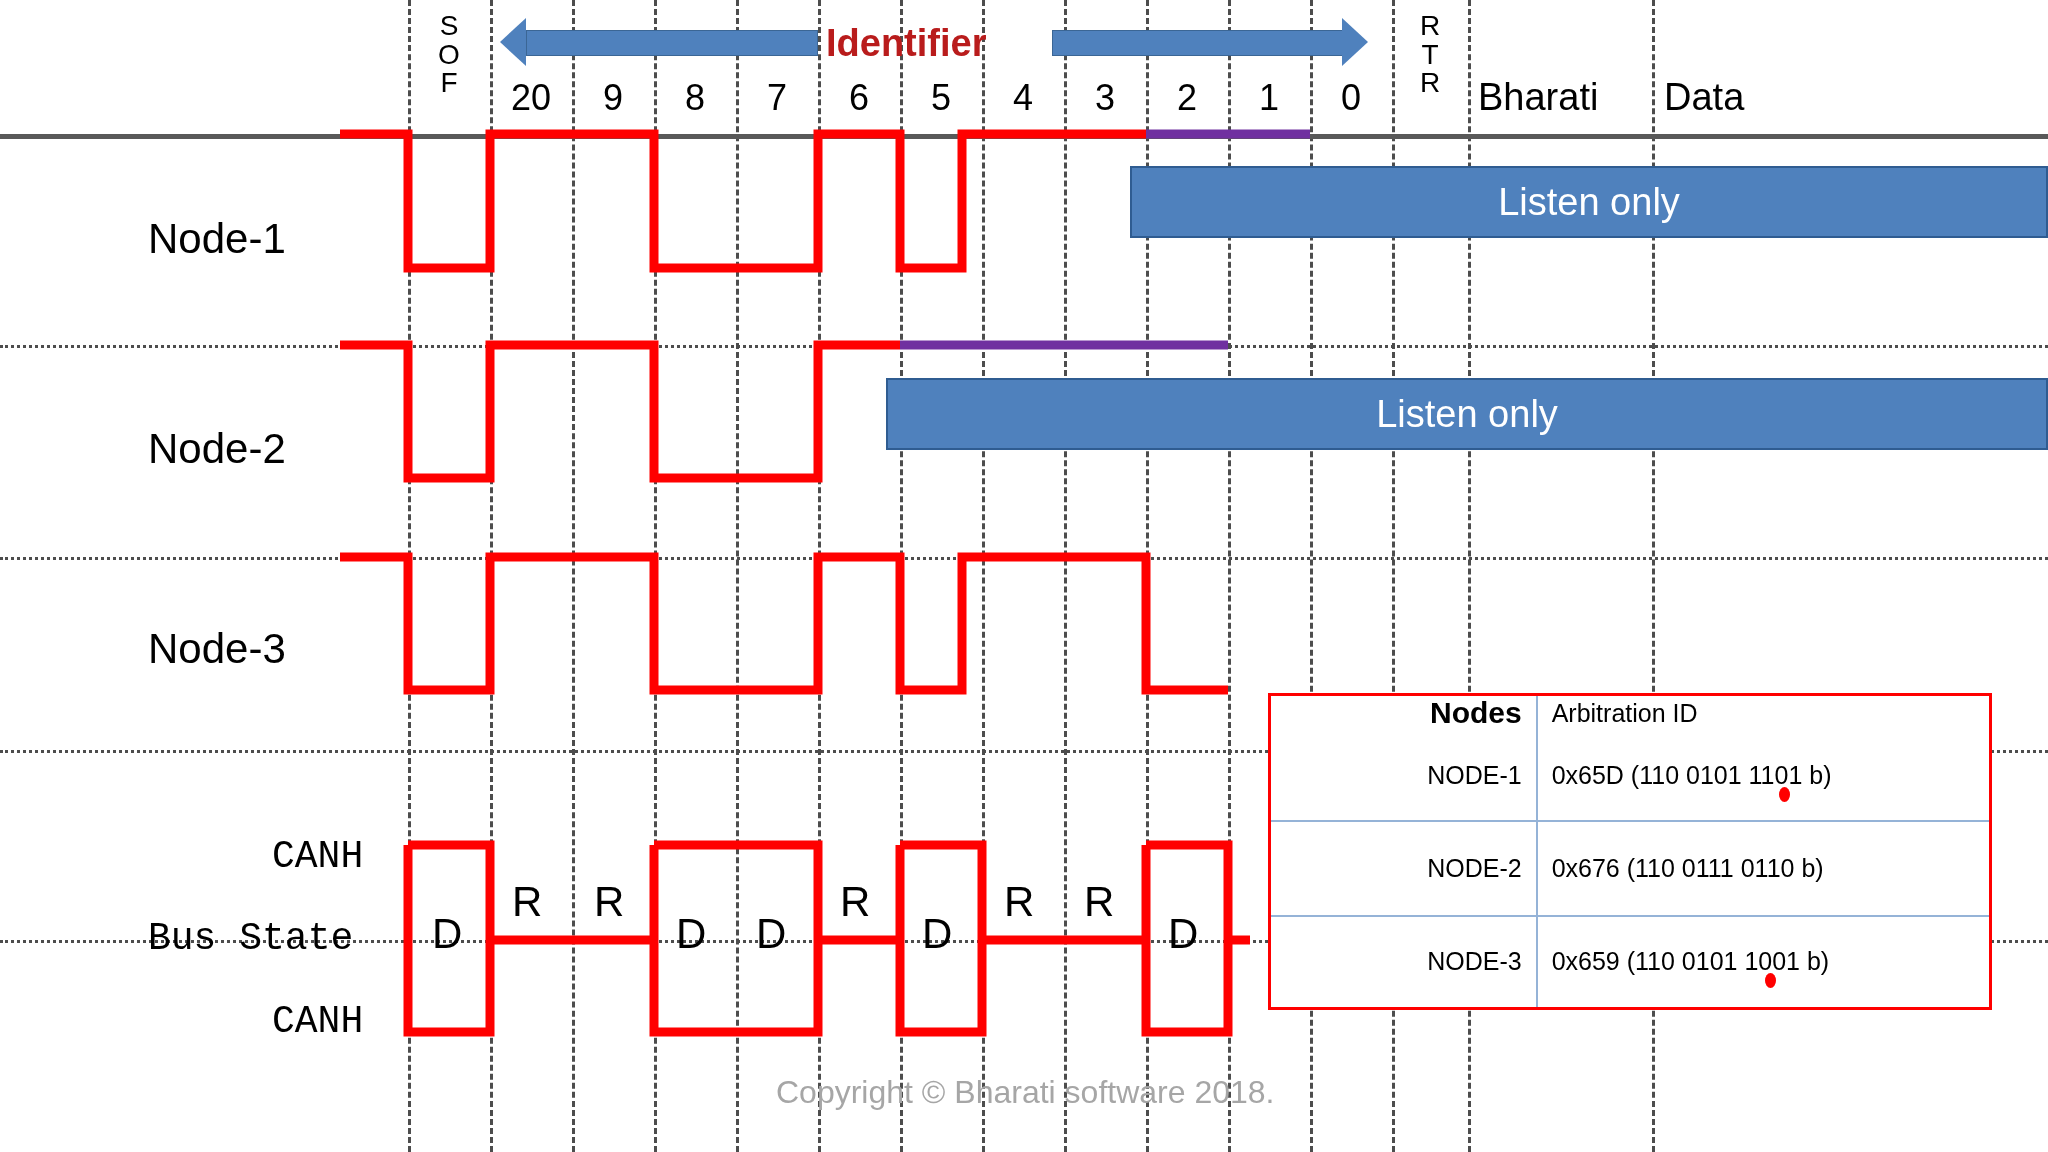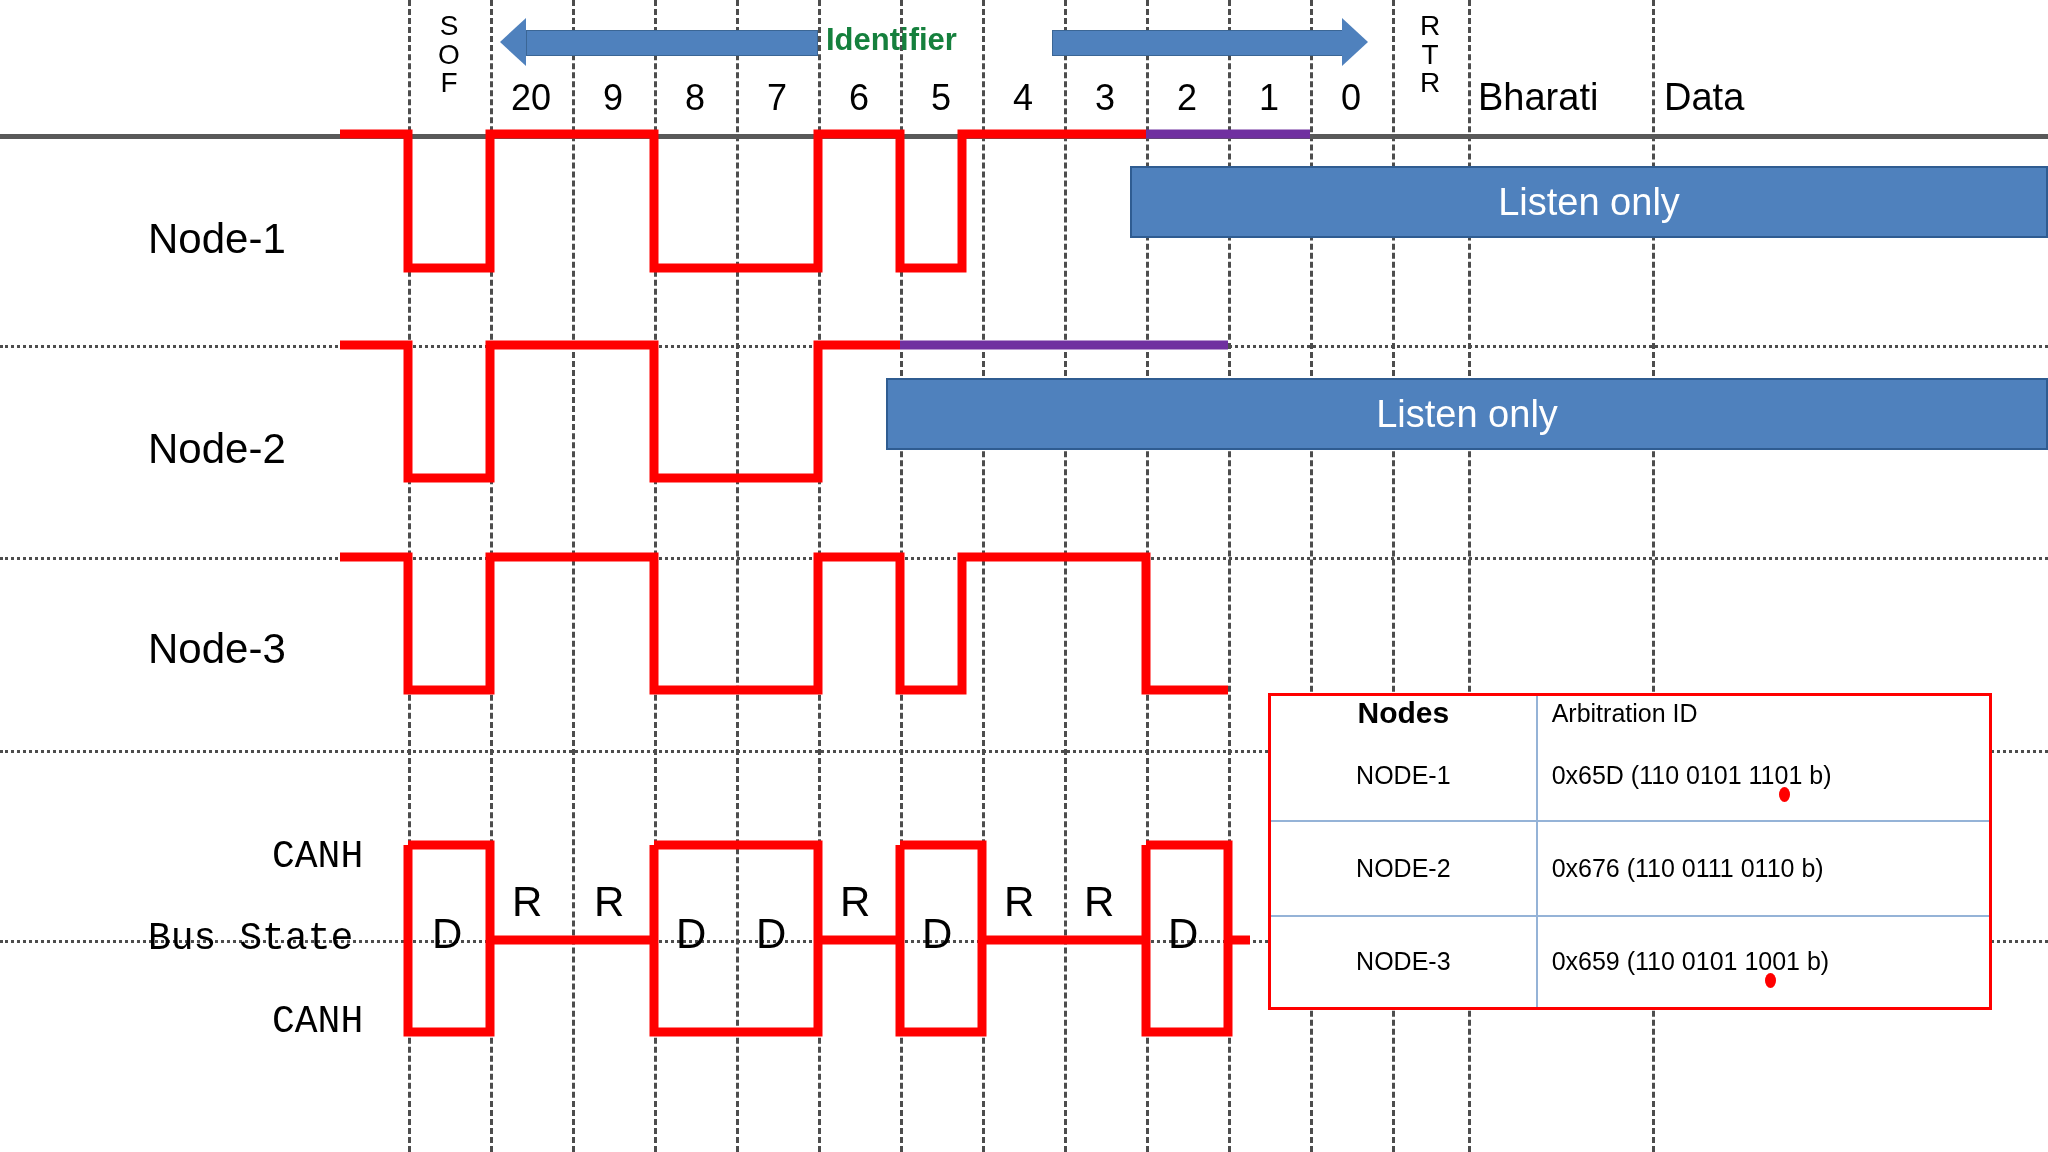--- a/index.html
+++ b/index.html
@@ -49,23 +49,23 @@
     line-height:1.02;
   }
   .hdr-word{
     position:absolute;
     font-size:38px;
     color:#000;
     line-height:1;
   }
   .identifier-label{
     position:absolute;
-    font-size:31px;
+    font-size:38px;
     font-weight:bold;
-    color:#15803d;
+    color:#b91c1c;
     line-height:1;
   }
 
   
   .arrow-shaft{
     position:absolute;
     background:#4f81bd;
     border:1px solid #3b6695;
     height:24px;
   }
@@ -130,21 +130,21 @@
   .id-table th,.id-table td{
     border-bottom:2px solid #95b3d7;
     padding:0 14px;
     font-size:25px;
     color:#000;
     font-weight:normal;
     vertical-align:middle;
   }
   .id-table th:first-child,.id-table td:first-child{
     border-right:2px solid #95b3d7;
-    text-align:center;
+    text-align:right;
     width:37%;
   }
   .id-table th:last-child,.id-table td:last-child{
     text-align:left;
   }
   .id-table th:first-child{font-weight:bold;font-size:30px;}
   .id-table tr:last-child th,.id-table tr:last-child td{border-bottom:none;}
   .cellwrap{position:relative;display:inline-block;}
   .reddot{
     position:absolute;
@@ -312,14 +312,15 @@
             <span class="cellwrap">
               <span>0x659 (110 0101 1001 b)</span>
               <span class="reddot" style="left:213px;top:26px;"></span>
             </span>
           </td>
         </tr>
       </tbody>
     </table>
   </div>
 
+  <div class="copyright" style="left:776px;top:1076px;">Copyright © Bharati software 2018.</div>
 
 </div>
 
 </body></html>

